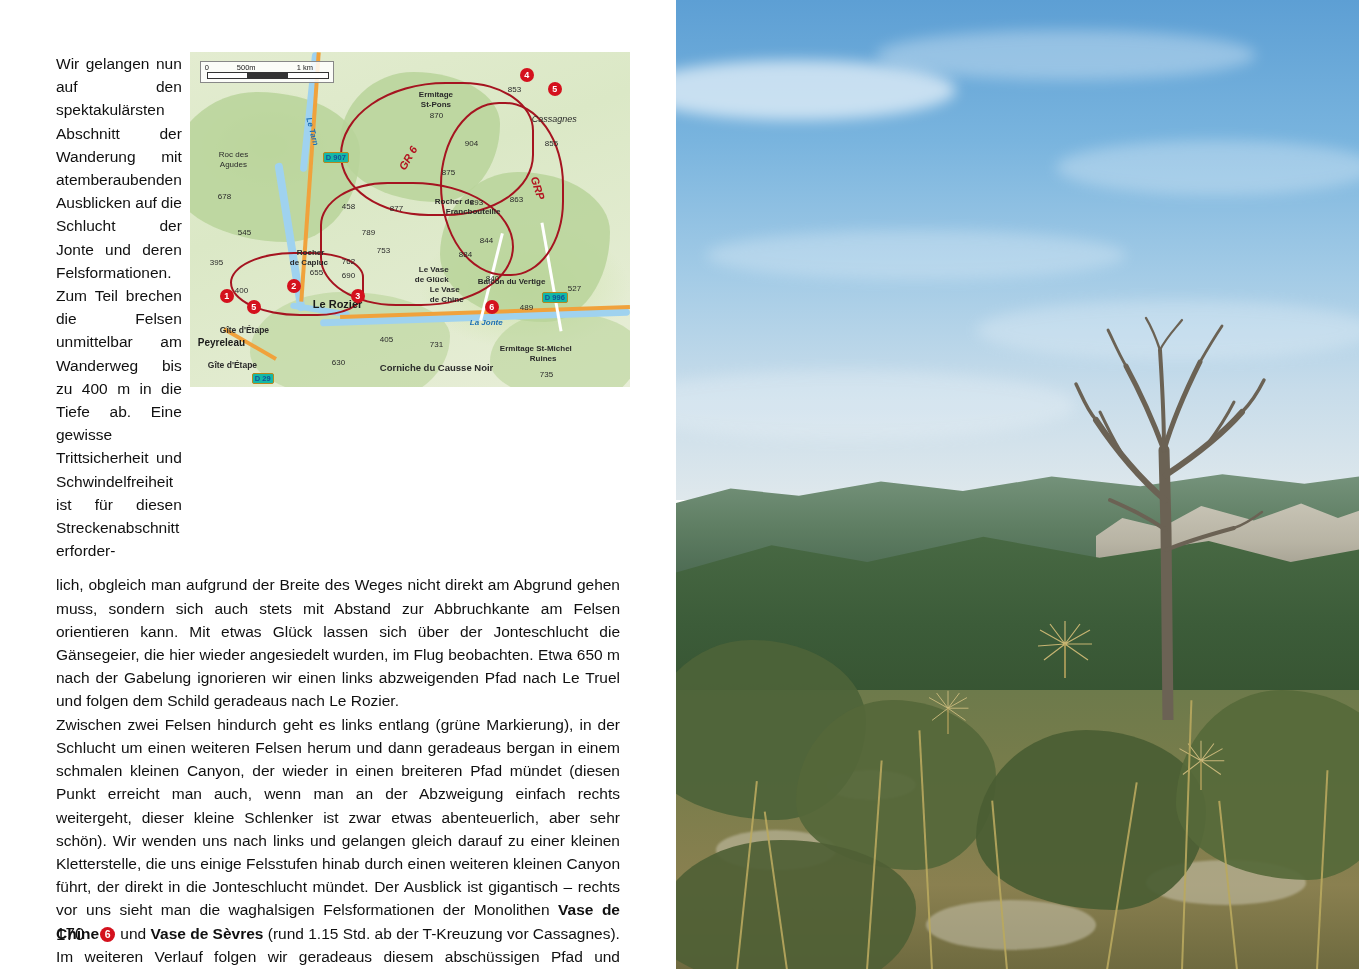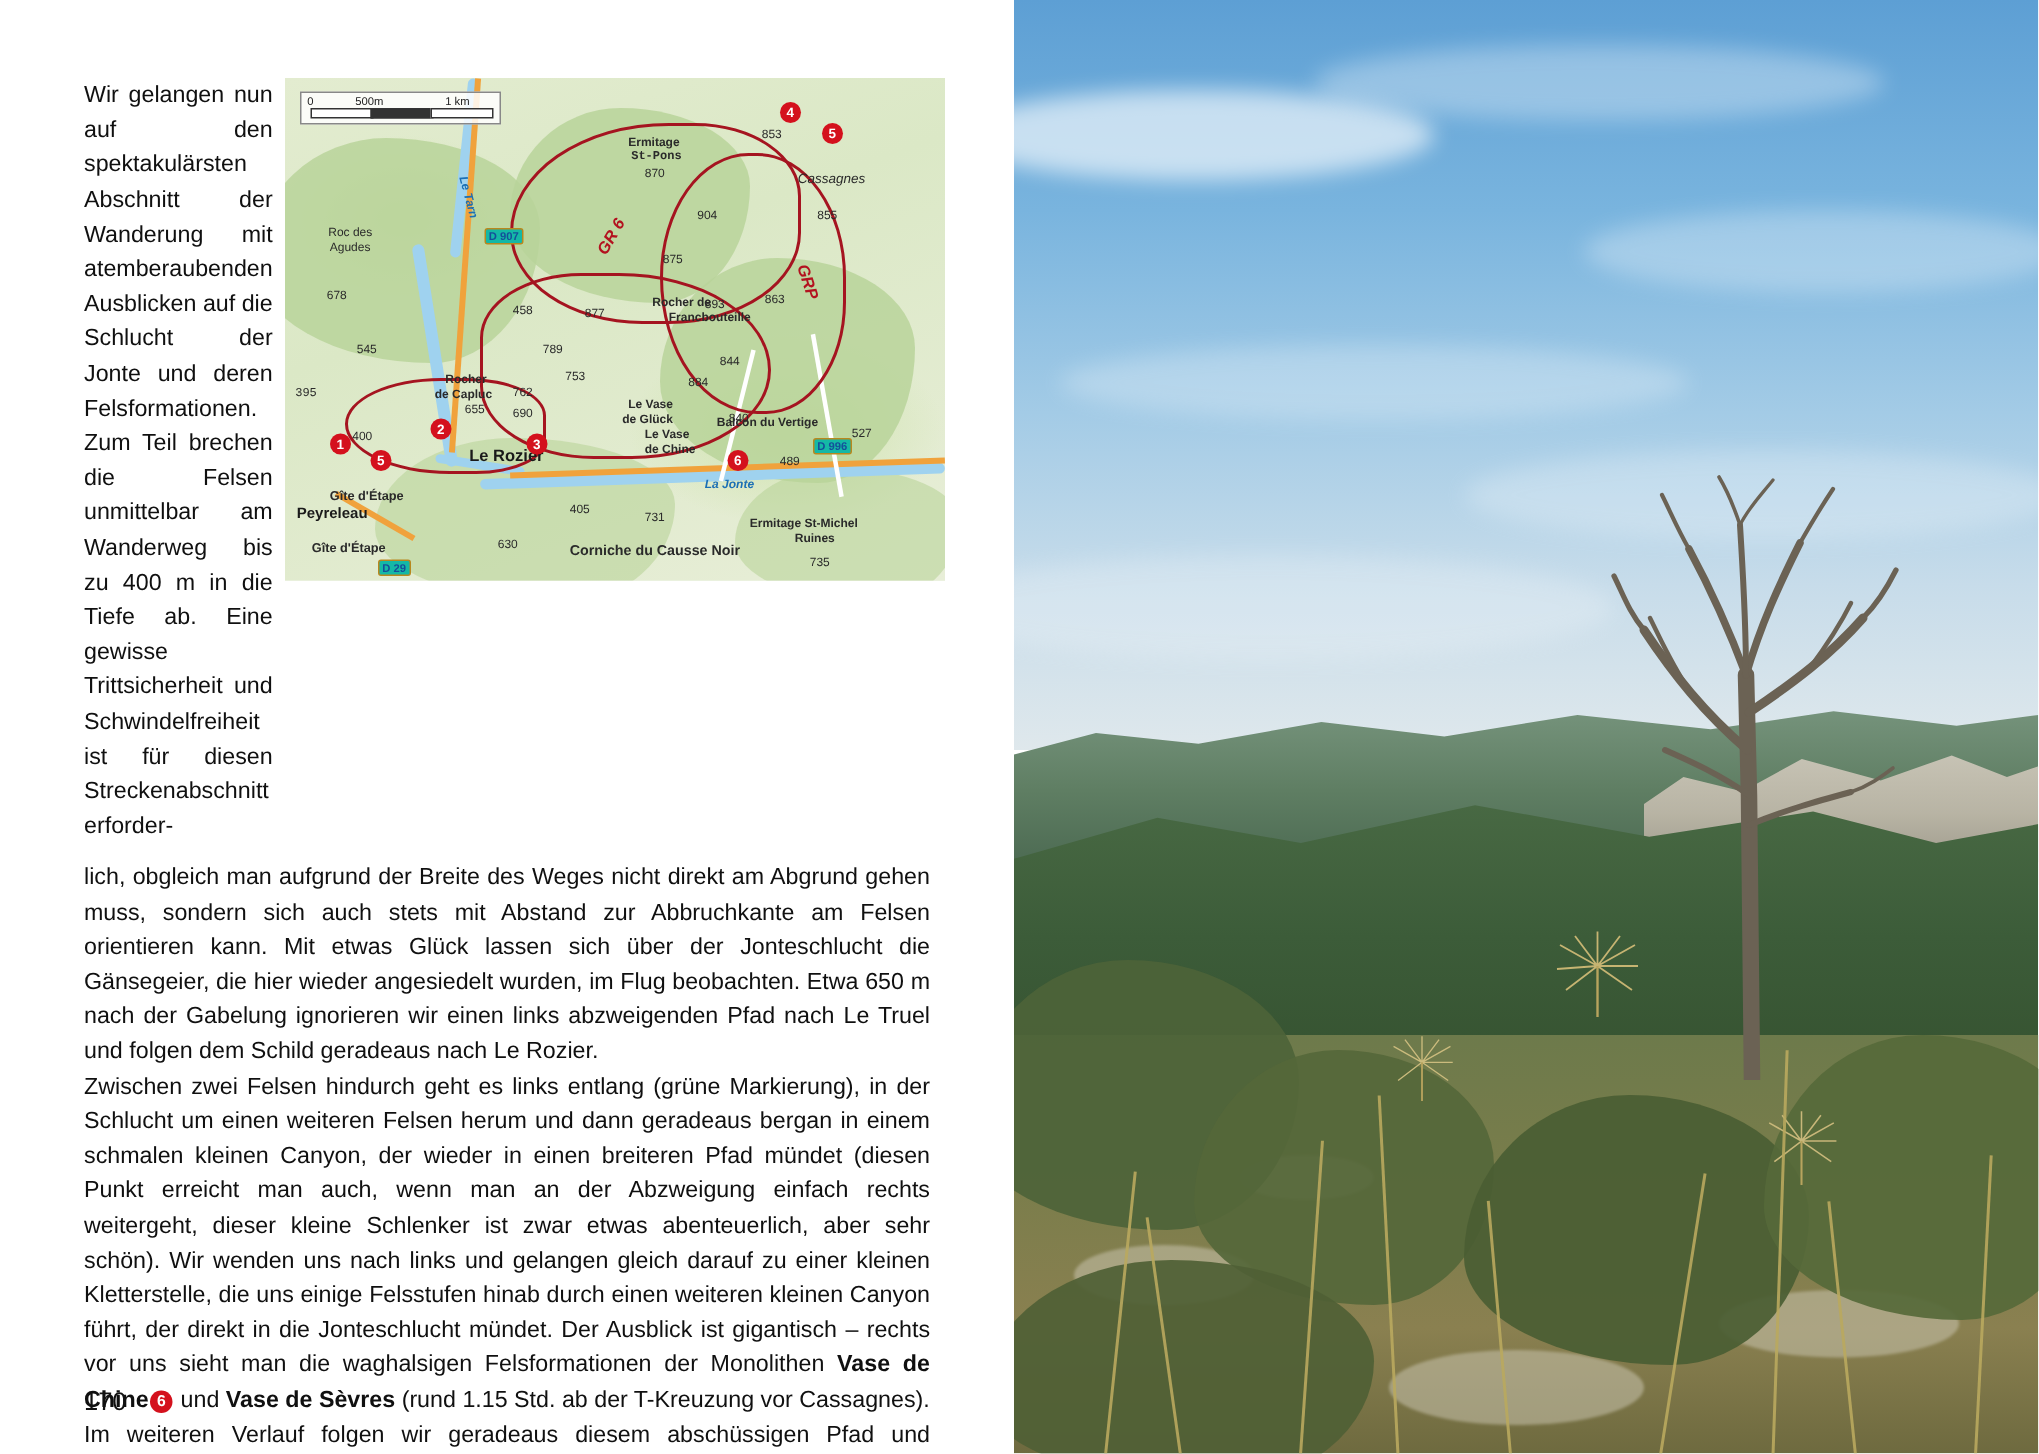--- a/index.html
+++ b/index.html
@@ -272,21 +272,21 @@
             <div class="scale-seg" style="left:46px;width:40px;background:#333;"></div>
             <div class="scale-seg" style="left:86px;width:40px;background:#fff;"></div>
             <div class="scale-txt" style="left:4px;top:1px;">0</div>
             <div class="scale-txt" style="left:36px;top:1px;">500m</div>
             <div class="scale-txt" style="left:96px;top:1px;">1 km</div>
           </div>
 
           <div class="map-label" style="left:29px;top:98px;">Roc des</div>
           <div class="map-label" style="left:30px;top:108px;">Agudes</div>
           <div class="map-label" style="left:229px;top:38px;font-weight:bold;">Ermitage</div>
-          <div class="map-label" style="left:231px;top:48px;font-weight:bold;font-family:Liberation Mono, monospace;">St-Pons</div>
+          <div class="map-label" style="left:231px;top:48px;font-weight:bold;">St-Pons</div>
           <div class="map-label it" style="left:342px;top:62px;font-size:9px;font-weight:normal;">Cassagnes</div>
           <div class="map-label" style="left:245px;top:145px;font-weight:bold;">Rocher de</div>
           <div class="map-label" style="left:240px;top:155px;font-weight:bold;margin-left:16px;">Francbouteille</div>
           <div class="map-label" style="left:107px;top:196px;font-weight:bold;">Rocher</div>
           <div class="map-label" style="left:100px;top:206px;font-weight:bold;">de Capluc</div>
           <div class="map-label" style="left:229px;top:213px;font-weight:bold;">Le Vase</div>
           <div class="map-label" style="left:225px;top:223px;font-weight:bold;">de Glück</div>
           <div class="map-label" style="left:240px;top:233px;font-weight:bold;">Le Vase</div>
           <div class="map-label" style="left:240px;top:243px;font-weight:bold;">de Chine</div>
           <div class="map-label" style="left:288px;top:225px;font-weight:bold;">Balcon du Vertige</div>
@@ -312,21 +312,21 @@
           <div class="map-label" style="left:256px;top:222px;padding-left:40px;">840</div>
           <div class="map-label" style="left:200px;top:152px;">877</div>
           <div class="map-label" style="left:172px;top:176px;">789</div>
           <div class="map-label" style="left:152px;top:150px;">458</div>
           <div class="map-label" style="left:187px;top:194px;">753</div>
           <div class="map-label" style="left:152px;top:205px;">762</div>
           <div class="map-label" style="left:152px;top:219px;">690</div>
           <div class="map-label" style="left:120px;top:216px;">655</div>
           <div class="map-label" style="left:28px;top:140px;">678</div>
           <div class="map-label" style="left:48px;top:176px;">545</div>
-          <div class="map-label" style="left:7px;top:206px;font-family:Liberation Mono, monospace;">395</div>
+          <div class="map-label" style="left:20px;top:206px;">395</div>
           <div class="map-label" style="left:45px;top:234px;">400</div>
           <div class="map-label" style="left:190px;top:283px;">405</div>
           <div class="map-label" style="left:142px;top:306px;">630</div>
           <div class="map-label" style="left:240px;top:288px;">731</div>
           <div class="map-label" style="left:350px;top:318px;">735</div>
           <div class="map-label" style="left:378px;top:232px;">527</div>
           <div class="map-label" style="left:330px;top:251px;">489</div>
 
           <div class="d-badge" style="left:133px;top:100px;">D 907</div>
           <div class="d-badge" style="left:352px;top:240px;">D 996</div>

